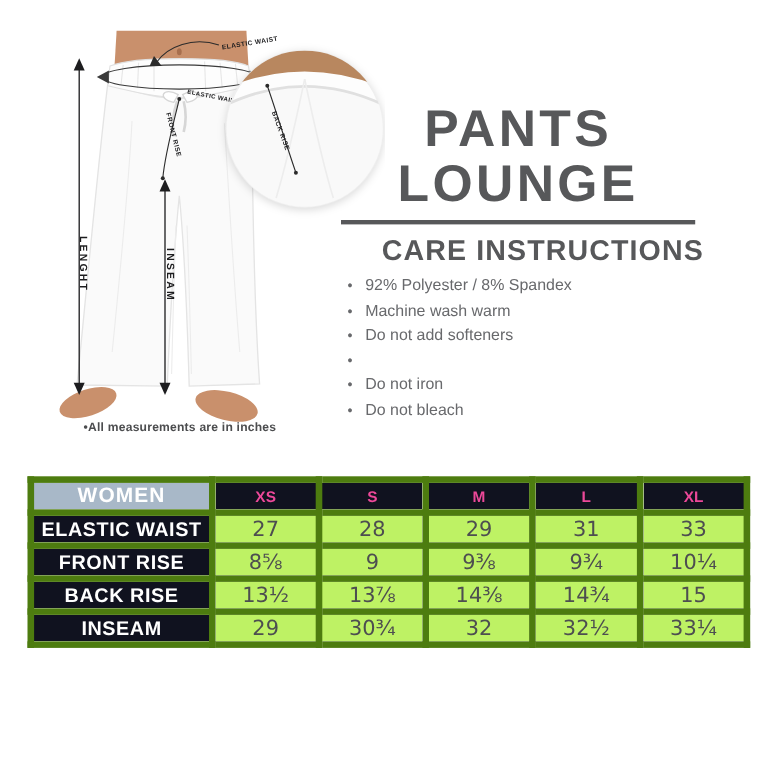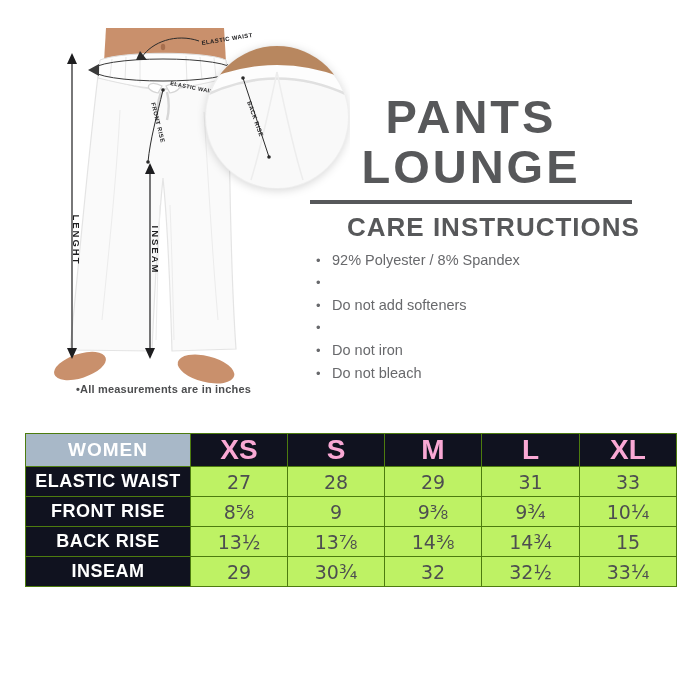--- a/index.html
+++ b/index.html
@@ -17,24 +17,24 @@
   .care-item{display:flex;align-items:baseline;height:22.5px;font-size:14.5px;color:#68696c;}
   .care-item .dot{width:16px;font-size:13px;color:#68696c;flex:0 0 16px;}
 
   
   .note{position:absolute;left:76px;top:383px;width:220px;font-size:11px;font-weight:bold;
         color:#4c4d4f;letter-spacing:.2px;}
 
   
   table.chart{position:absolute;left:25px;top:433px;border-collapse:collapse;table-layout:fixed;
               width:651px;}
-  table.chart td,table.chart th{border:1px solid #4d7c0f;height:30px;padding:0;text-align:center;
+  table.chart td,table.chart th{border:6px solid #4d7c0f;height:30px;padding:0;text-align:center;
               vertical-align:middle;box-sizing:border-box;overflow:hidden;}
   .hdr-women{background:#a8b8c8;color:#ffffff;font-weight:bold;font-size:19px;letter-spacing:1px;}
-  .hdr-size{background:#10121f;color:#f9a8d4;font-weight:bold;font-size:28px;}
+  .hdr-size{background:#10121f;color:#ec4899;font-weight:bold;font-size:14px;}
   .row-label{background:#10121f;color:#ffffff;font-weight:bold;font-size:18px;letter-spacing:.5px;}
   .val{background:#bef264;color:#4d4e50;font-size:19px;font-family:"DejaVu Sans",sans-serif;}
 
   
   .diagram{position:absolute;left:0;top:0;}
   .ann{font-family:"Liberation Sans",sans-serif;font-weight:bold;fill:#1d1d1f;}
 </style>
 </head>
 <body>
 
@@ -145,20 +145,21 @@
   <div class="title-rule"></div>
   <div class="care-heading">CARE INSTRUCTIONS</div>
 
   <div class="care-list">
     <div class="care-item">
       <span class="dot">•</span>
       <span>92% Polyester / 8% Spandex</span>
       </div>
     <div class="care-item">
       <span class="dot">•</span>
+      <span>Machine wash warm</span>
       </div>
     <div class="care-item">
       <span class="dot">•</span>
       <span>Do not add softeners</span>
       </div>
     <div class="care-item">
       <span class="dot">•</span>
       </div>
     <div class="care-item">
       <span class="dot">•</span>

